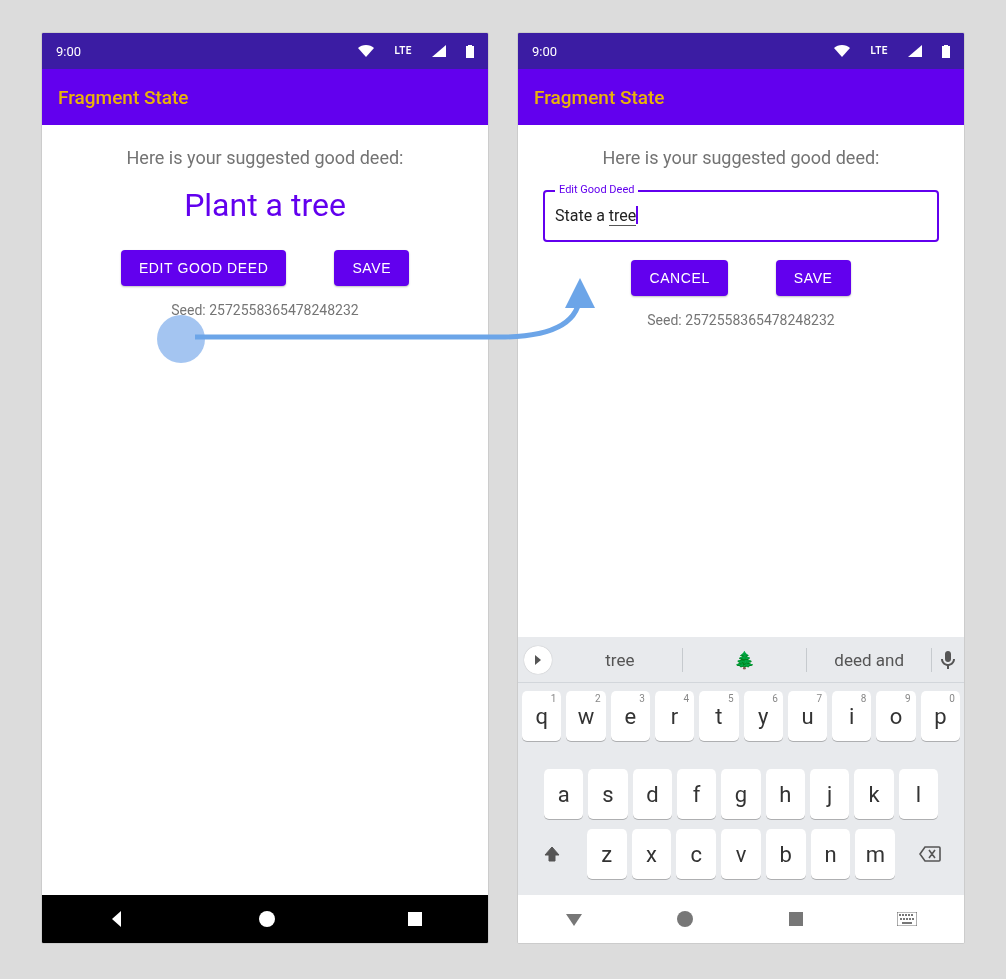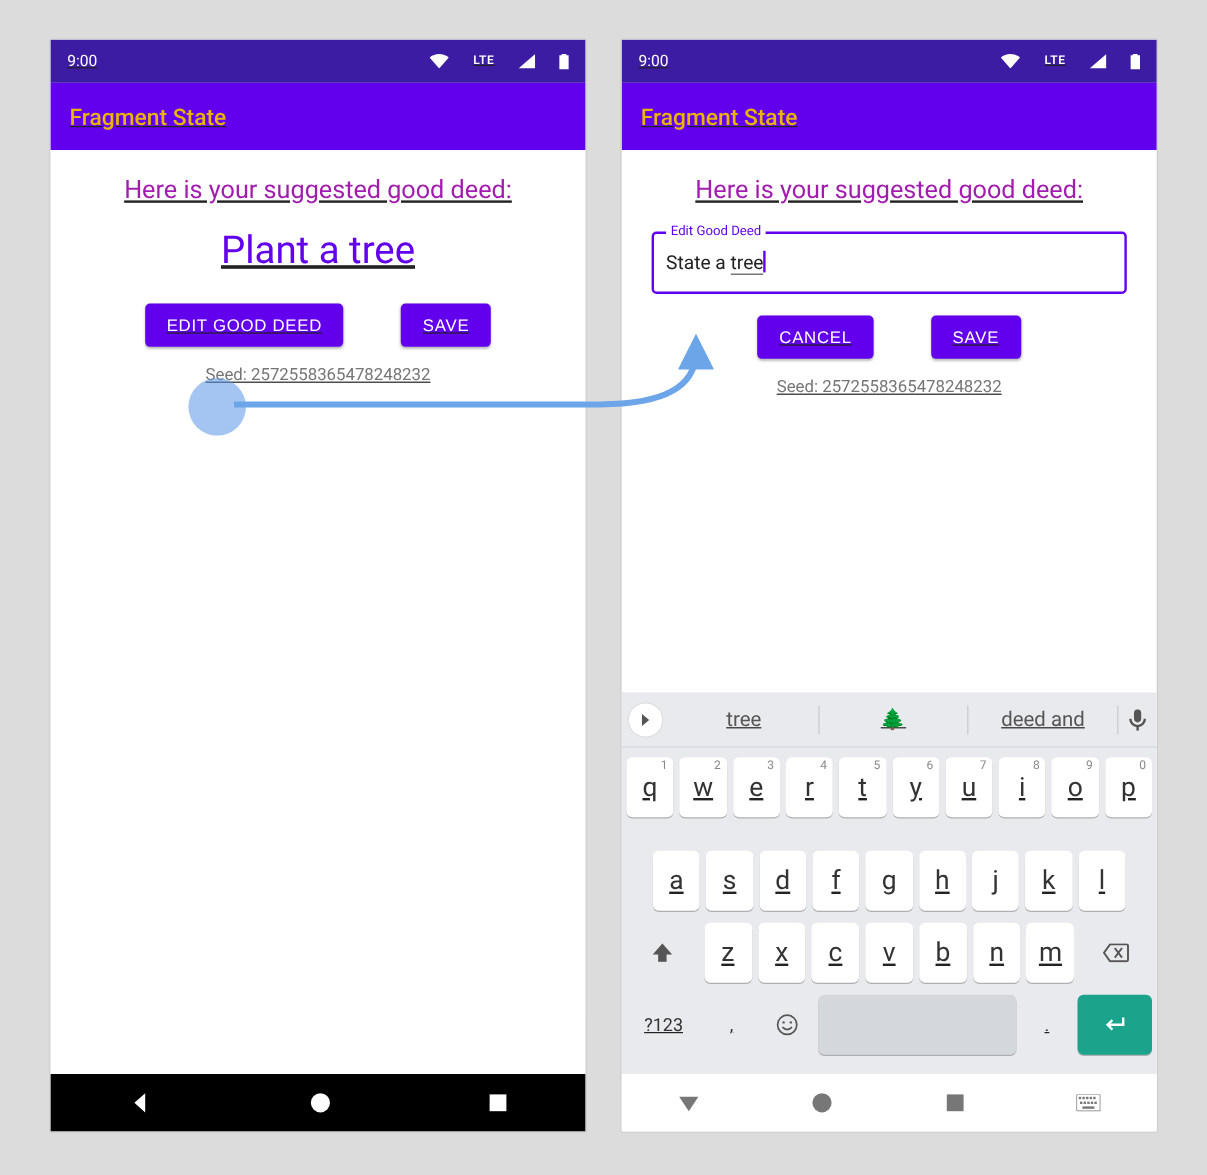--- a/index.html
+++ b/index.html
@@ -25,21 +25,20 @@
     color:#222;
     position:relative;
   }
   .phones{
     position:absolute;
     inset:0;
     display:flex;
     justify-content:center;
     gap:28px;
     padding:32px 0;
-    text-decoration:underline;
   }
   .phone{
     width:448px;
     height:912px;
     background:#fff;
     border:1px solid #ccc;
     border-radius:2px;
     display:flex;
     flex-direction:column;
     overflow:hidden;
@@ -71,22 +70,22 @@
     font-weight:500;
   }
   .content{
     flex:1;
     display:flex;
     flex-direction:column;
     align-items:center;
     padding-top:22px;
   }
   .hint{
-    font-size:21px;
-    color:#a21caf;
+    font-size:18px;
+    color:#737373;
     margin-bottom:18px;
   }
   .deed{
     font-size:32px;
     color:var(--accentText);
     font-weight:400;
     margin-bottom:26px;
   }
   .buttons{
     display:flex;
@@ -368,39 +367,20 @@
             <div class="key">v</div>
             <div class="key">b</div>
             <div class="key">n</div>
             <div class="key">m</div>
             <div class="key wide">
             <svg width="22" height="16" viewBox="0 0 22 16">
                 <path fill="none" stroke="#555" stroke-width="1.6" d="M6 1 H20 a1 1 0 0 1 1 1 V14 a1 1 0 0 1 -1 1 H6 L1 8 Z M10 4 L16 12 M16 4 L10 12"></path>
               </svg>
           </div>
         </div>
-        <div class="krow bottom">
-          <div class="key dark small" style="flex:1.5">?123</div>
-          <div class="key dark">,</div>
-          <div class="key dark">
-            <svg width="20" height="20" viewBox="0 0 20 20">
-                <circle cx="10" cy="10" r="8" fill="none" stroke="#555" stroke-width="1.4"></circle>
-                <circle cx="7" cy="8" r="1" fill="#555"></circle>
-                <circle cx="13" cy="8" r="1" fill="#555"></circle>
-                <path d="M6 12 q4 4 8 0" fill="none" stroke="#555" stroke-width="1.4"></path>
-              </svg>
-          </div>
-          <div class="key space"></div>
-          <div class="key dark">.</div>
-          <div class="key enter" style="flex:1.5">
-            <svg width="20" height="16" viewBox="0 0 20 16">
-                <path fill="none" stroke="#fff" stroke-width="2" d="M17 2 V8 H5 M8 4 L4 8 L8 12"></path>
-              </svg>
-          </div>
-        </div>
       </div>
     </div>
 
     <div class="navbar light">
       <span>
         <svg width="18" height="14" viewBox="0 0 18 14">
             <path fill="#777" d="M9 14 L1 2 H17 Z"></path>
           </svg>
       </span>
       <span>

